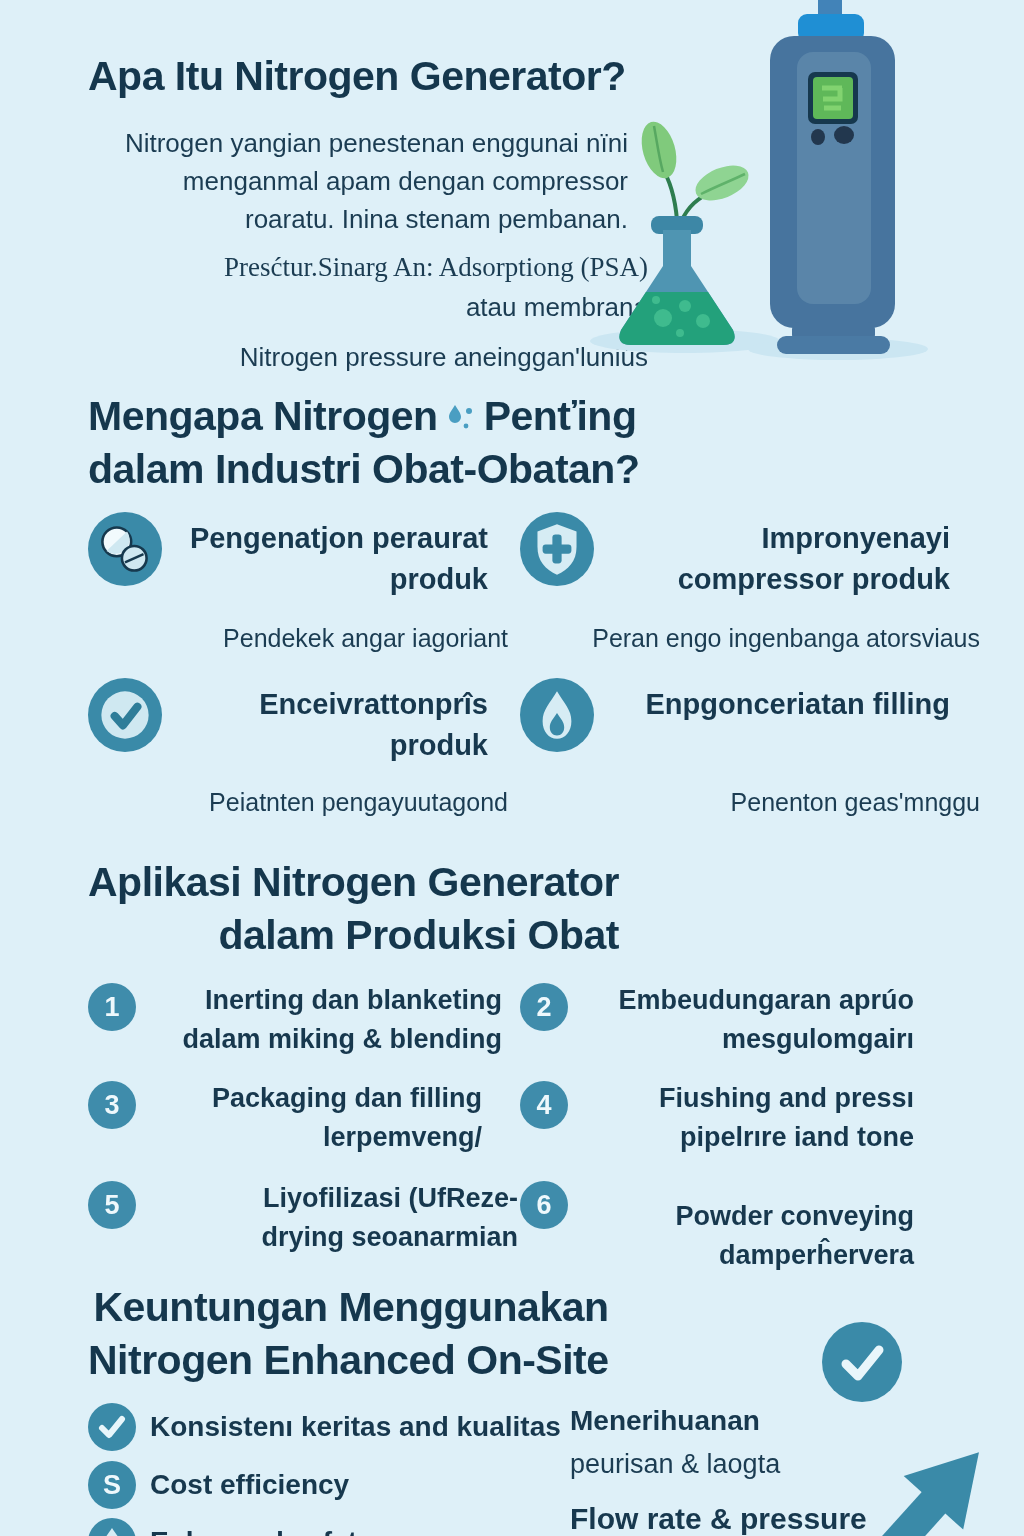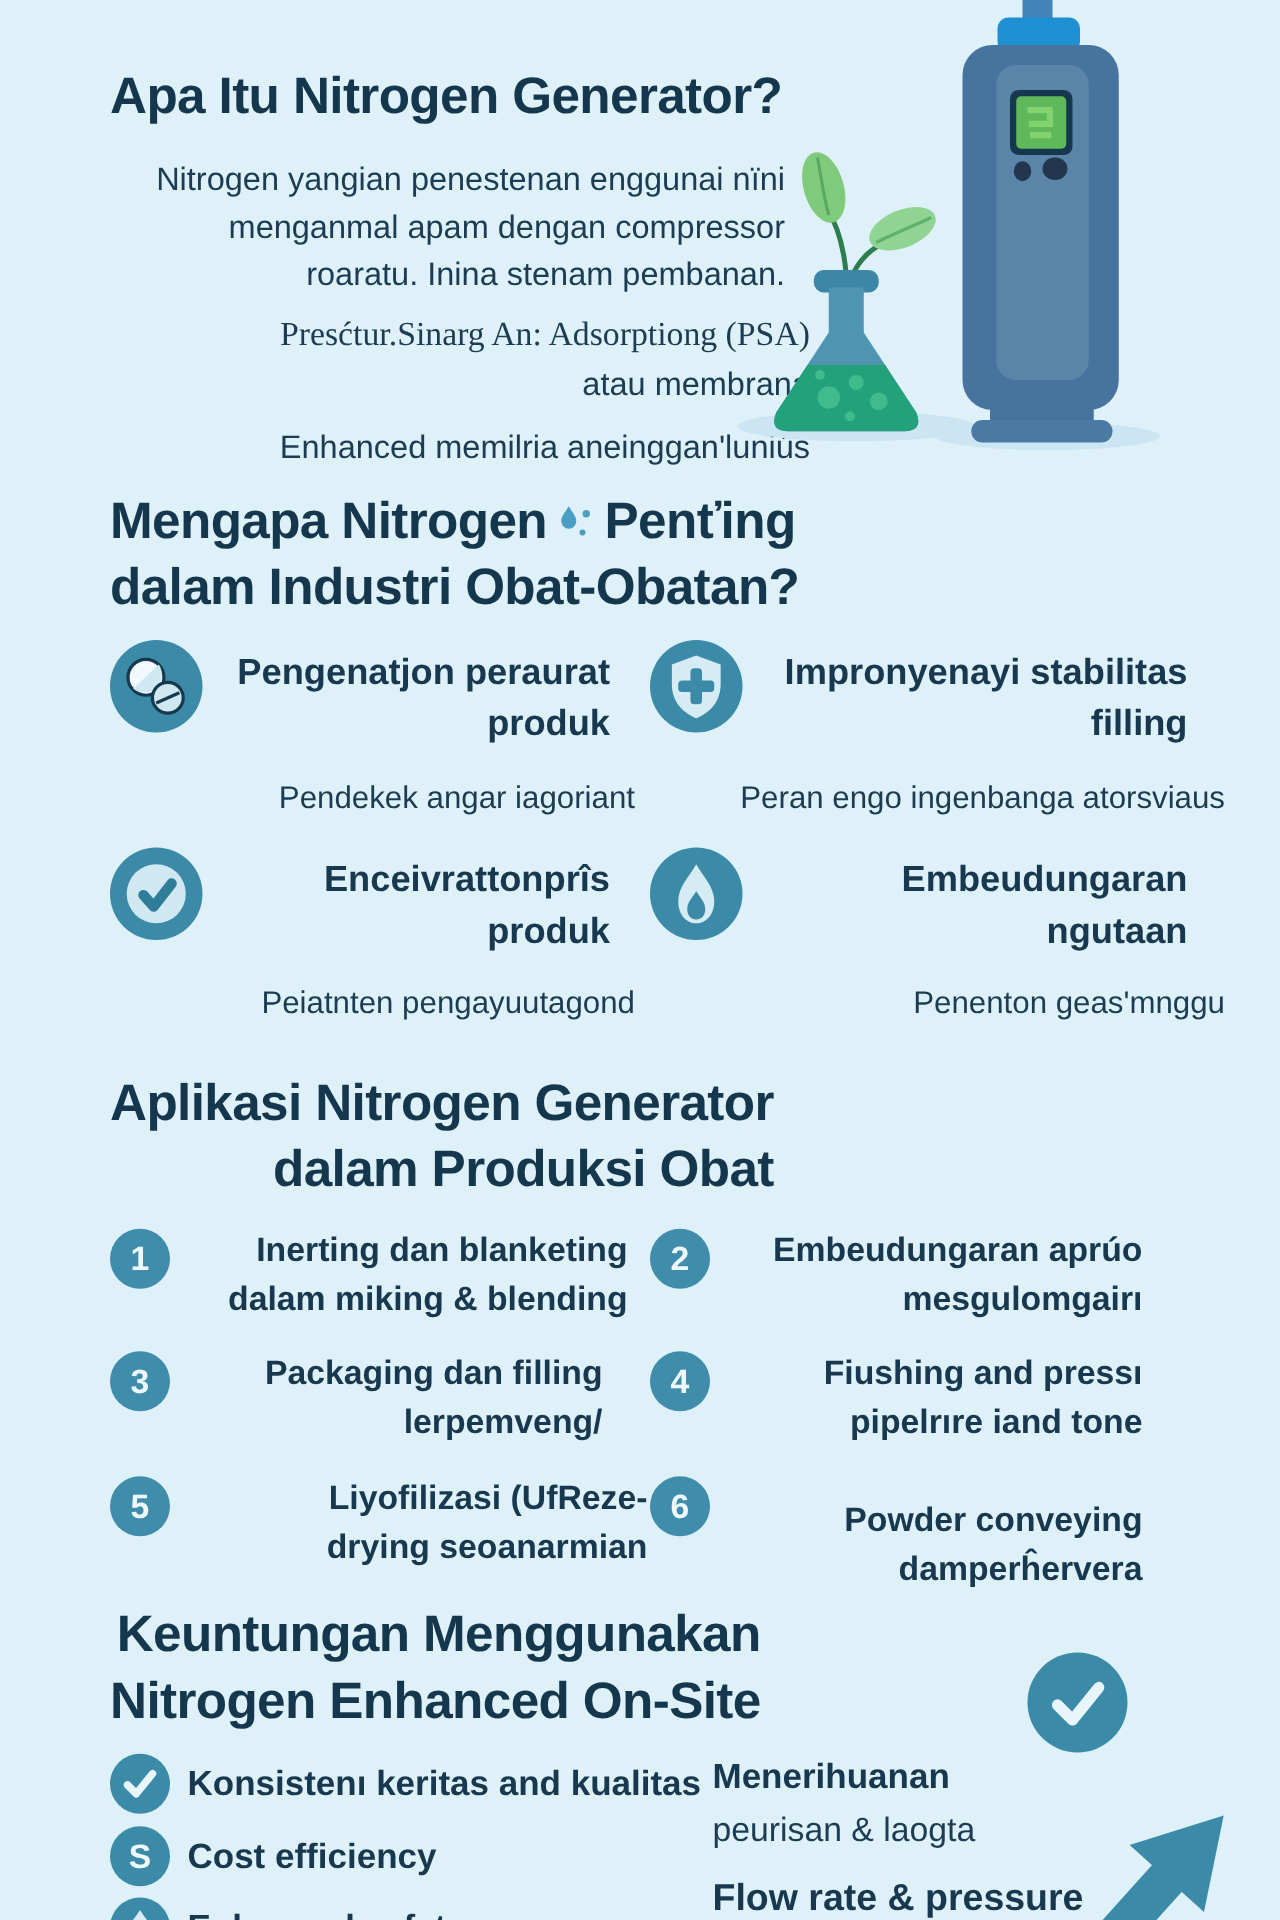--- a/index.html
+++ b/index.html
@@ -39,21 +39,21 @@
 
   <h1 class="abs h-big" style="left:88px; top:50px;">Apa Itu Nitrogen Generator?</h1>
 
   <p class="abs body-text" style="left:88px; top:124px; width:540px;">Nitrogen yangian penestenan enggunai nïni menganmal apam dengan compressor roaratu. Inina stenam pembanan.</p>
 
   <div class="abs" style="left:88px; top:246px; width:560px;">
     <div class="serif-line" style="line-height:42px;">Presćtur.Sinarg An: Adsorptiong (PSA)</div>
     <div class="body-text">atau membrana</div>
   </div>
 
-  <p class="abs body-text" style="left:88px; top:338px; width:560px;">Enhanced memilria aneinggan'luniús</p>
+  <p class="abs body-text" style="left:88px; top:338px; width:560px;">Nitrogen pressure aneinggan'luniús</p>
 
   <svg class="abs" style="left:585px; top:0;" width="439" height="365" viewBox="0 0 439 365">
     <ellipse cx="100" cy="341" rx="95" ry="12" fill="#cbe6f2"></ellipse>
     <ellipse cx="253" cy="349" rx="90" ry="11" fill="#cbe6f2"></ellipse>
 
     <g>
       <rect x="233" y="0" width="24" height="20" fill="#4283b8"></rect>
       <rect x="213" y="14" width="66" height="28" rx="9" fill="#1f8fd4"></rect>
       <rect x="185" y="36" width="125" height="292" rx="24" fill="#47749e"></rect>
       <rect x="212" y="52" width="74" height="252" rx="16" fill="#5a85a9"></rect>
@@ -111,21 +111,21 @@
   <div class="abs caption" style="left:88px; top:624px; width:420px;">Pendekek angar iagoriant</div>
 
   <div class="abs feature" style="left:520px; top:512px; width:460px;">
     <div class="icon-circle" style="width:74px; height:74px;">
       <svg width="74" height="74" viewBox="0 0 72 72">
         <path d="M36 12 L55 19 V34 C55 48 47 56 36 61 C25 56 17 48 17 34 V19 Z" fill="#d6ecf4"></path>
         <rect x="31.5" y="22" width="9" height="28" rx="3" fill="#3a8aa8"></rect>
         <rect x="22" y="31.5" width="28" height="9" rx="3" fill="#3a8aa8"></rect>
       </svg>
     </div>
-    <div class="feature-title" style="width:330px;">Impronyenayi stabilitas filling</div>
+    <div class="feature-title" style="width:330px;">Impronyenayi compressor produk</div>
   </div>
   <div class="abs caption" style="left:520px; top:624px; width:460px;">Peran engo ingenbanga atorsviaus</div>
 
   <div class="abs feature" style="left:88px; top:678px; width:420px;">
     <div class="icon-circle" style="width:74px; height:74px;">
       <svg width="74" height="74" viewBox="0 0 72 72">
         <circle cx="36" cy="36" r="23" fill="#cfe8f1"></circle>
         <polyline points="26,37 34,46 48,28" fill="none" stroke="#2e7d99" stroke-width="8" stroke-linecap="round" stroke-linejoin="round"></polyline>
       </svg>
     </div>
@@ -133,21 +133,21 @@
   </div>
   <div class="abs caption" style="left:88px; top:788px; width:420px;">Peiatnten pengayuutagond</div>
 
   <div class="abs feature" style="left:520px; top:678px; width:460px;">
     <div class="icon-circle" style="width:74px; height:74px;">
       <svg width="74" height="74" viewBox="0 0 72 72">
         <path d="M36 13 C29 25 22 31 22 42 C22 52 28 59 36 59 C44 59 50 52 50 42 C50 31 43 25 36 13 Z" fill="#d6ecf4"></path>
         <path d="M36 34 C32 40 29 43 29 48 C29 53 32 56 36 56 C40 56 43 53 43 48 C43 43 40 40 36 34 Z" fill="#3a8aa8"></path>
       </svg>
     </div>
-    <div class="feature-title" style="width:330px;">Embeudungaran ngutaan</div>
+    <div class="feature-title" style="width:330px;">Enpgonceriatan filling</div>
   </div>
   <div class="abs caption" style="left:520px; top:788px; width:460px;">Penenton geas'mnggu</div>
 
   <div class="abs" style="left:88px; top:856px;">
     <h2 class="h-big">Aplikasi Nitrogen Generator</h2>
     <h2 class="h-big">dalam Produksi Obat</h2>
   </div>
 
   <div class="abs app-item" style="left:88px; top:983px; width:420px;">
     <div class="num-badge">1</div>

